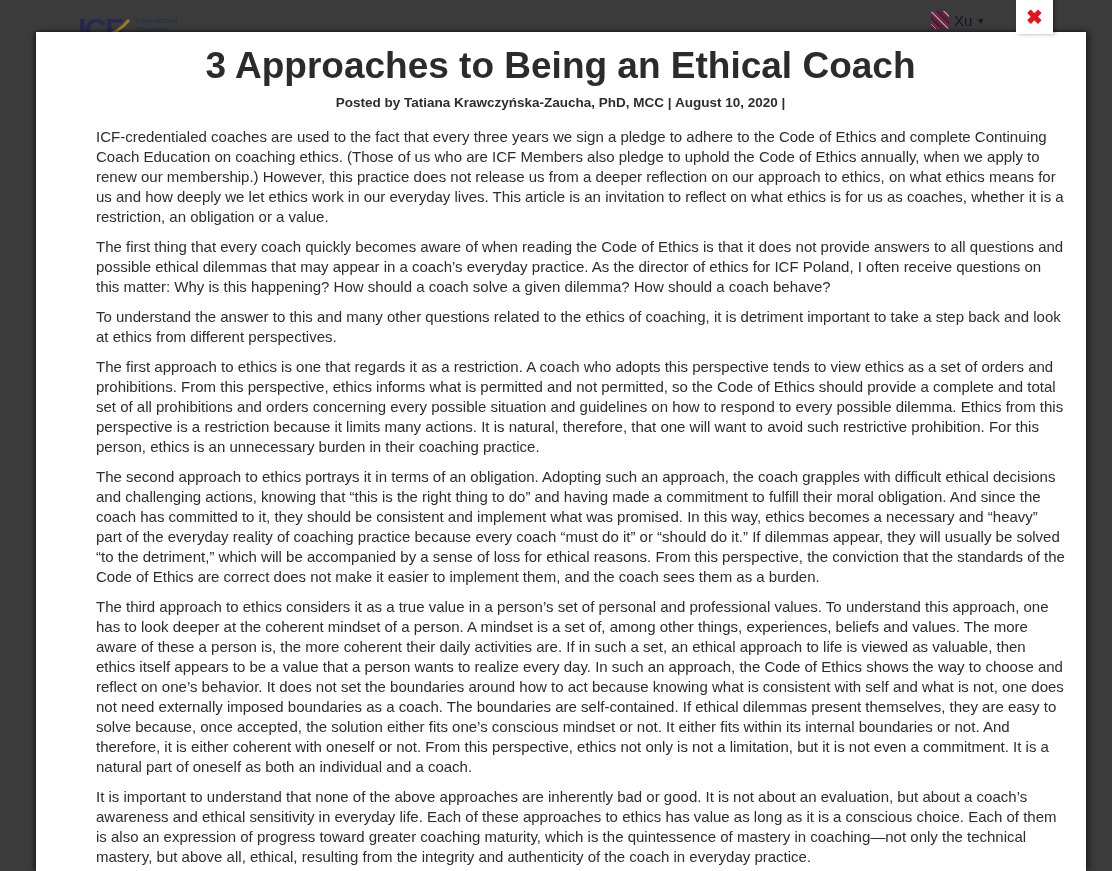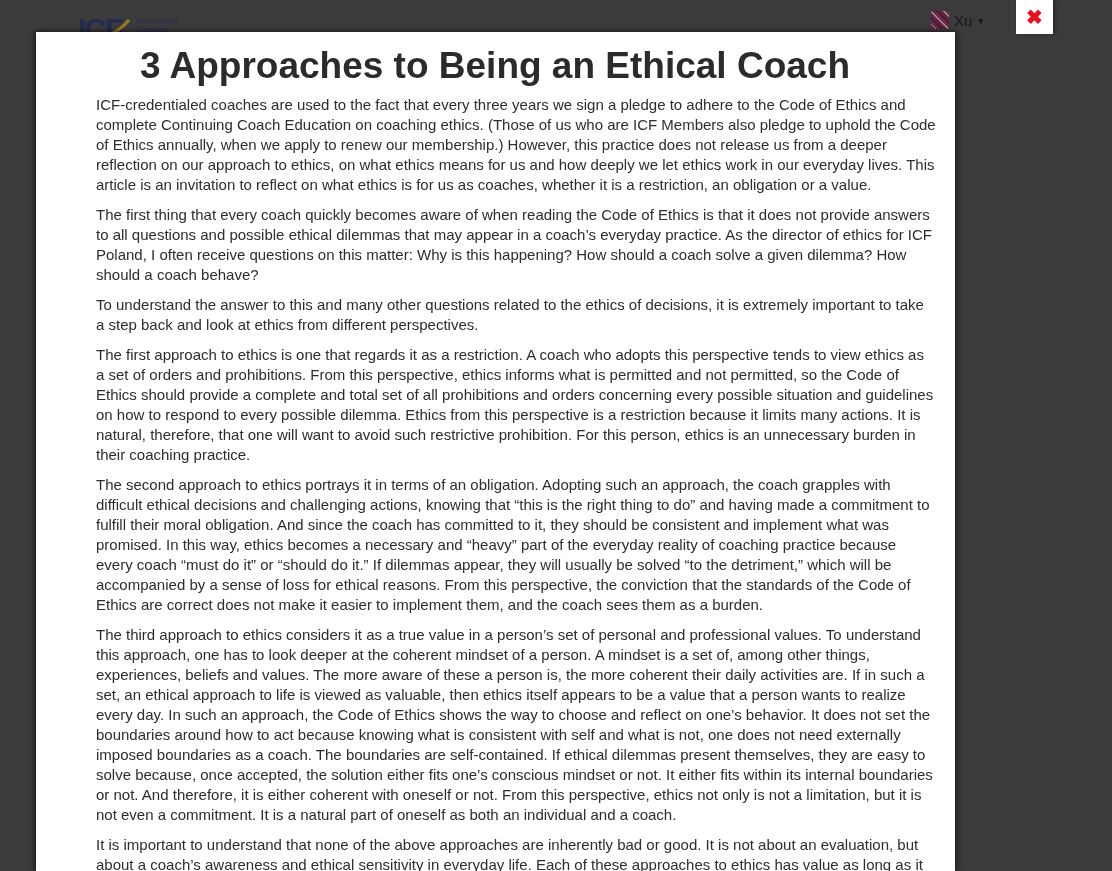--- a/index.html
+++ b/index.html
@@ -52,21 +52,21 @@
     color: #e8111c;
     font-size: 20px;
     font-weight: 900;
     line-height: 1;
   }
 
   
   .modal {
     position: absolute;
     left: 36px; top: 32px;
-    width: 919px; height: 839px;
+    width: 1050px; height: 839px;
     background: #ffffff;
     z-index: 2;
     box-shadow: -2px 0 4px rgba(0,0,0,0.5), 3px 0 6px rgba(0,0,0,0.45);
     overflow: hidden;
   }
   .article {
     padding: 10px 19px 0 18px;
     color: #2d2d2d;
   }
   .article h1 {
@@ -112,21 +112,22 @@
   </div>
 </div>
 
 <div class="close-box">
   <span class="close-x">✖</span>
 </div>
 
 <div class="modal">
   <div class="article">
     <h1>3 Approaches to Being an Ethical Coach</h1>
+    <div class="byline">Posted by Tatiana Krawczyńska-Zaucha, PhD, MCC | August 10, 2020 |</div>
     <p>ICF-credentialed coaches are used to the fact that every three years we sign a pledge to adhere to the Code of Ethics and complete Continuing Coach Education on coaching ethics. (Those of us who are ICF Members also pledge to uphold the Code of Ethics annually, when we apply to renew our membership.) However, this practice does not release us from a deeper reflection on our approach to ethics, on what ethics means for us and how deeply we let ethics work in our everyday lives. This article is an invitation to reflect on what ethics is for us as coaches, whether it is a restriction, an obligation or a value.</p>
     <p>The first thing that every coach quickly becomes aware of when reading the Code of Ethics is that it does not provide answers to all questions and possible ethical dilemmas that may appear in a coach’s everyday practice. As the director of ethics for ICF Poland, I often receive questions on this matter: Why is this happening? How should a coach solve a given dilemma? How should a coach behave?</p>
-    <p>To understand the answer to this and many other questions related to the ethics of decisions, it is extremely important to take a step back and look at ethics from different perspectives.</p>
+    <p>To understand the answer to this and many other questions related to the ethics of coaching, it is detriment important to take a step back and look at ethics from different perspectives.</p>
     <p>The first approach to ethics is one that regards it as a restriction. A coach who adopts this perspective tends to view ethics as a set of orders and prohibitions. From this perspective, ethics informs what is permitted and not permitted, so the Code of Ethics should provide a complete and total set of all prohibitions and orders concerning every possible situation and guidelines on how to respond to every possible dilemma. Ethics from this perspective is a restriction because it limits many actions. It is natural, therefore, that one will want to avoid such restrictive prohibition. For this person, ethics is an unnecessary burden in their coaching practice.</p>
     <p>The second approach to ethics portrays it in terms of an obligation. Adopting such an approach, the coach grapples with difficult ethical decisions and challenging actions, knowing that “this is the right thing to do” and having made a commitment to fulfill their moral obligation. And since the coach has committed to it, they should be consistent and implement what was promised. In this way, ethics becomes a necessary and “heavy” part of the everyday reality of coaching practice because every coach “must do it” or “should do it.” If dilemmas appear, they will usually be solved “to the detriment,” which will be accompanied by a sense of loss for ethical reasons. From this perspective, the conviction that the standards of the Code of Ethics are correct does not make it easier to implement them, and the coach sees them as a burden.</p>
     <p>The third approach to ethics considers it as a true value in a person’s set of personal and professional values. To understand this approach, one has to look deeper at the coherent mindset of a person. A mindset is a set of, among other things, experiences, beliefs and values. The more aware of these a person is, the more coherent their daily activities are. If in such a set, an ethical approach to life is viewed as valuable, then ethics itself appears to be a value that a person wants to realize every day. In such an approach, the Code of Ethics shows the way to choose and reflect on one’s behavior. It does not set the boundaries around how to act because knowing what is consistent with self and what is not, one does not need externally imposed boundaries as a coach. The boundaries are self-contained. If ethical dilemmas present themselves, they are easy to solve because, once accepted, the solution either fits one’s conscious mindset or not. It either fits within its internal boundaries or not. And therefore, it is either coherent with oneself or not. From this perspective, ethics not only is not a limitation, but it is not even a commitment. It is a natural part of oneself as both an individual and a coach.</p>
     <p>It is important to understand that none of the above approaches are inherently bad or good. It is not about an evaluation, but about a coach’s awareness and ethical sensitivity in everyday life. Each of these approaches to ethics has value as long as it is a conscious choice. Each of them is also an expression of progress toward greater coaching maturity, which is the quintessence of mastery in coaching—not only the technical mastery, but above all, ethical, resulting from the integrity and authenticity of the coach in everyday practice.</p>
   </div>
 </div>
 
 </body></html>

